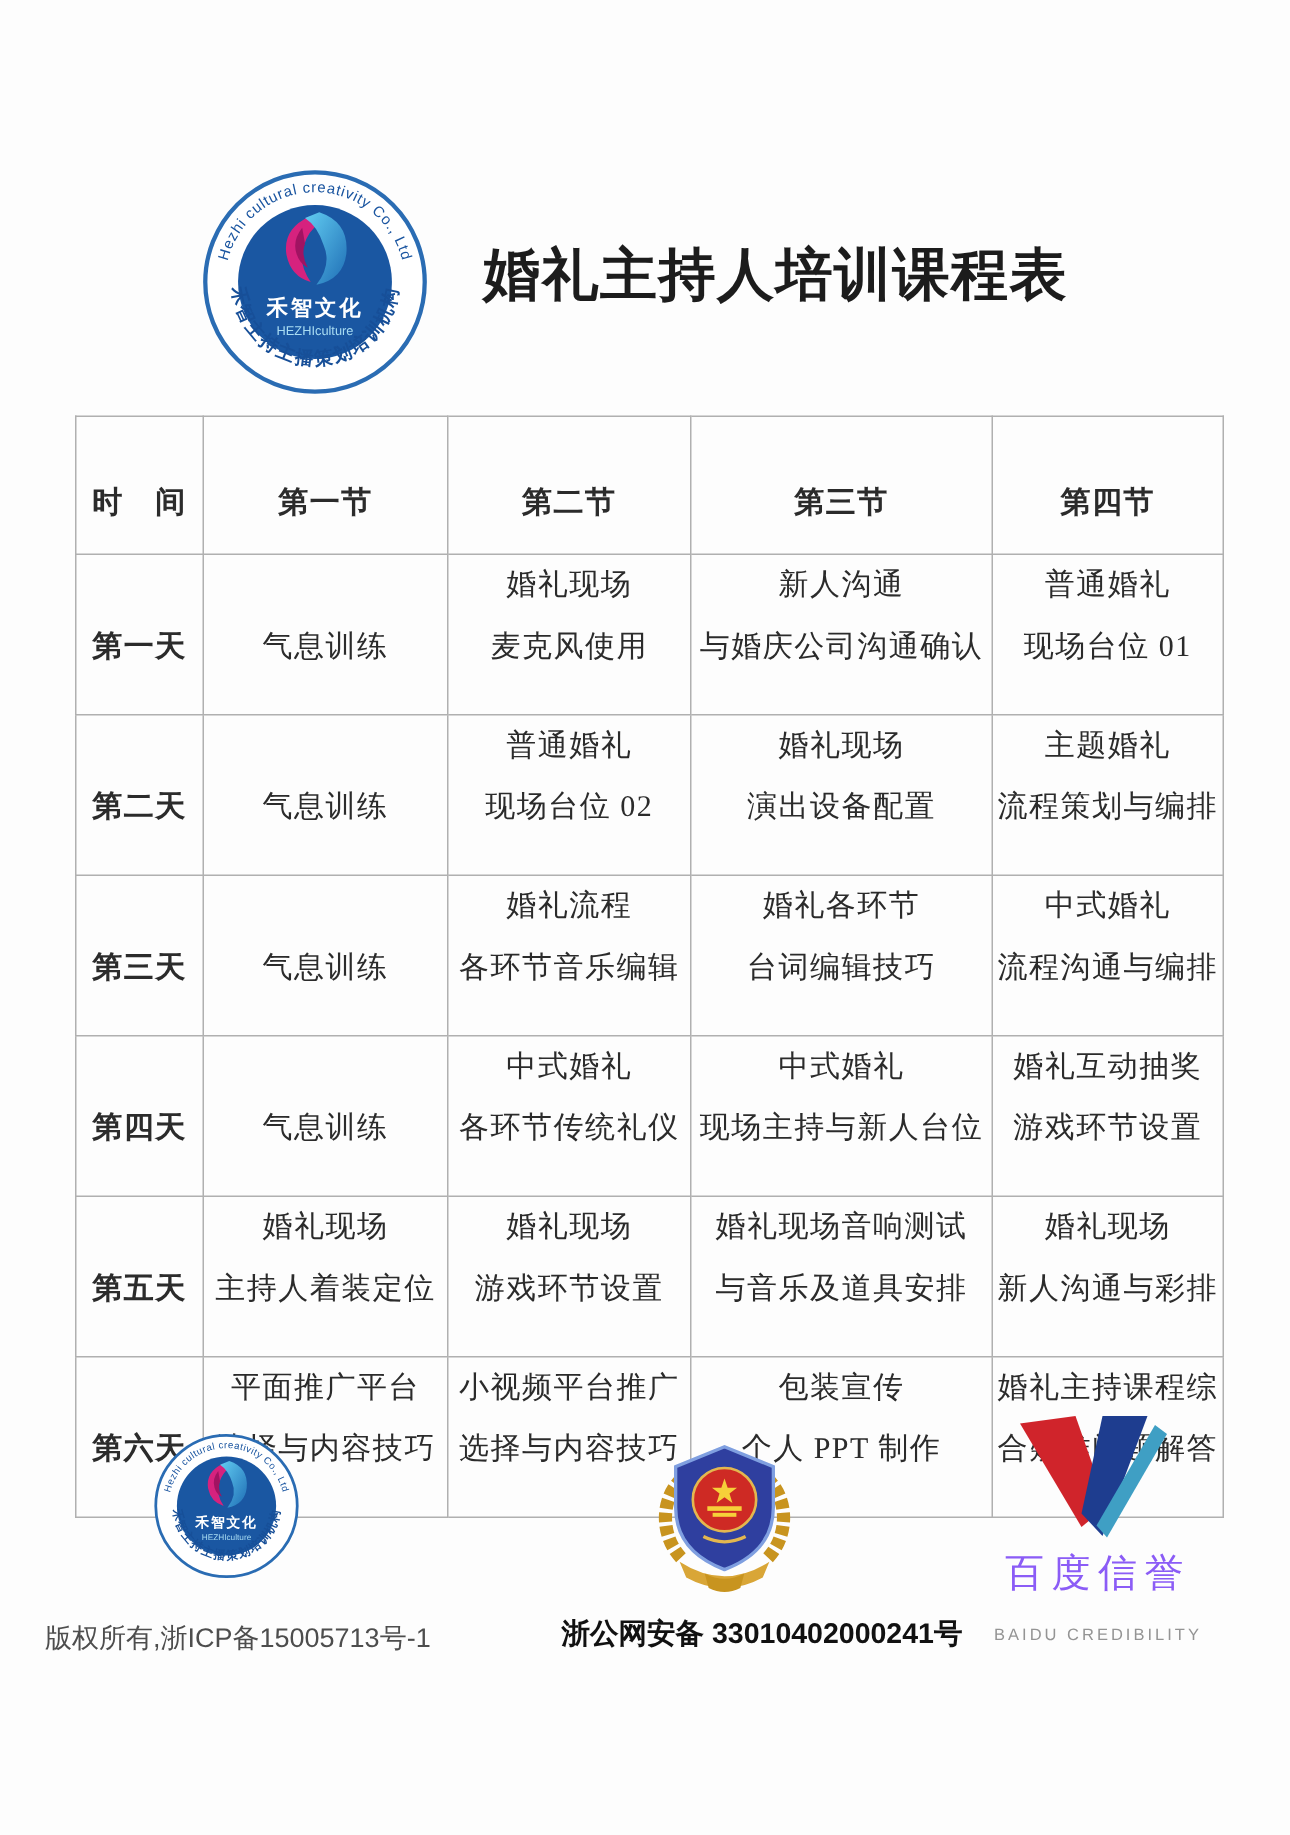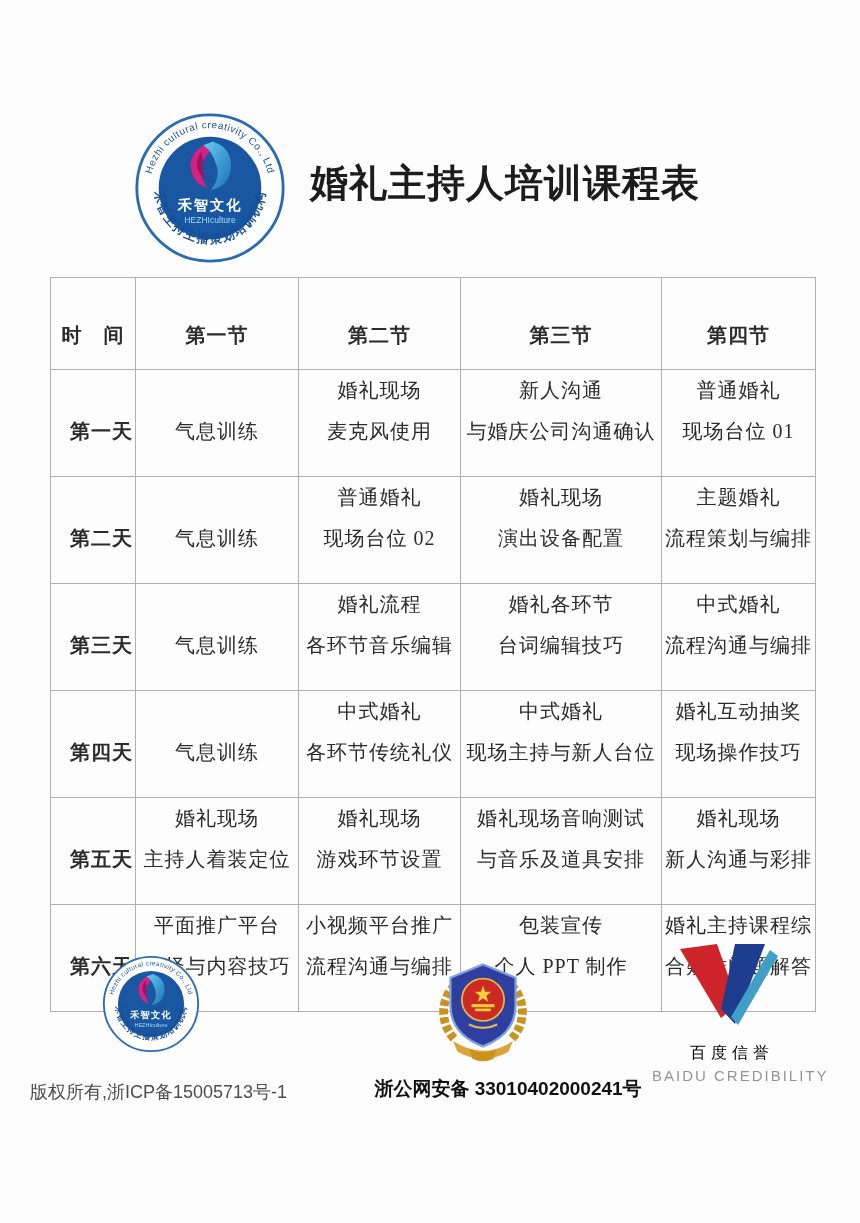--- a/index.html
+++ b/index.html
@@ -8,39 +8,39 @@
     position:relative;
     width:860px; height:1223px;
     background:#fdfdfd;
     font-family:"Liberation Serif", serif;
     color:#2f2f2f;
     overflow:hidden;
   }
   
   .top-logo { position:absolute; left:134px; top:112px; width:152px; height:152px; }
   .page-title {
-    position:absolute; left:310px; top:158px;
+    position:absolute; left:322px; top:158px;
     font-size:38px; font-weight:600; letter-spacing:1px; color:#1c1c1c;
     white-space:nowrap;
   }
   
   table.schedule {
     position:absolute; left:50px; top:277px;
     width:765px; border-collapse:collapse; table-layout:fixed;
   }
   table.schedule td, table.schedule th {
     border:1px solid #b0b0b0;
     text-align:center; vertical-align:bottom;
     font-size:20px; font-weight:400; letter-spacing:1px;
     line-height:41px; padding:0 2px 24px 2px;
     white-space:pre-line; color:#2b2b2b;
   }
   table.schedule tr.head th { height:92px; font-weight:600; padding-bottom:13px; }
   table.schedule tr.r { height:91px; }
-  table.schedule td.day { font-weight:600;text-align:right; }
+  table.schedule td.day { font-weight:600; }
   
   .footer-logo { position:absolute; left:102px; top:955px; width:98px; height:98px; }
   .copyright {
     position:absolute; left:30px; top:1080px; width:240px;
     font-family:"Liberation Sans", sans-serif;
     font-size:18px; color:#4d4d4d; letter-spacing:0px; text-align:center;
     white-space:nowrap;
   }
   .police-badge { position:absolute; left:427px; top:954px; width:112px; height:110px; }
   .police-text {
@@ -48,22 +48,22 @@
     font-family:"Liberation Sans", sans-serif;
     font-size:19px; font-weight:bold; color:#111; text-align:center;
     white-space:nowrap;
     margin-left:38px;
   }
   .baidu-block {
     position:absolute; left:652px; top:941px; width:160px;
     text-align:center; font-family:"Liberation Sans", sans-serif;
   }
   .baidu-icon { width:112px; height:86px; margin:0 auto; display:block; }
-  .baidu-title { font-size:16px; color:#000000; letter-spacing:5px; margin-top:16px; white-space:nowrap; }
-  .baidu-sub   { font-size:15px; color:#949494; letter-spacing:2px; margin-top:3px; white-space:nowrap; }
+  .baidu-title { font-size:26px; color:#8b5cf6; letter-spacing:5px; margin-top:4px; white-space:nowrap; }
+  .baidu-sub   { font-size:11px; color:#949494; letter-spacing:2px; margin-top:18px; white-space:nowrap; }
   .baidu-cert  { font-size:24px; color:#3c3c3c; letter-spacing:2px; margin-top:8px; white-space:nowrap; }
 </style>
 </head>
 <body>
 
 <svg width="0" height="0" style="position:absolute" aria-hidden="true">
   <defs>
     <linearGradient id="swooshBlue" x1="0" y1="0" x2="1" y2="1">
       <stop offset="0" stop-color="#62cdf2"></stop>
       <stop offset="1" stop-color="#1f6eb5"></stop>
@@ -142,39 +142,39 @@
 流程沟通与编排</td>
     </tr>
     <tr class="r">
       <td class="day">第四天</td>
       <td>气息训练</td>
       <td>中式婚礼
 各环节传统礼仪</td>
       <td>中式婚礼
 现场主持与新人台位</td>
       <td>婚礼互动抽奖
-现场操作技巧</td>
+游戏环节设置</td>
     </tr>
     <tr class="r">
       <td class="day">第五天</td>
       <td>婚礼现场
 主持人着装定位</td>
       <td>婚礼现场
 游戏环节设置</td>
       <td>婚礼现场音响测试
 与音乐及道具安排</td>
       <td>婚礼现场
 新人沟通与彩排</td>
     </tr>
     <tr class="r">
       <td class="day">第六天</td>
       <td>平面推广平台
 选择与内容技巧</td>
       <td>小视频平台推广
-流程沟通与编排</td>
+选择与内容技巧</td>
       <td>包装宣传
 个人 PPT 制作</td>
       <td>婚礼主持课程综
 合疑难问题解答</td>
     </tr>
   </tbody>
     </table>
 
   <svg class="footer-logo" viewBox="0 0 160 160">
     <use href="#company-logo-symbol"></use>

